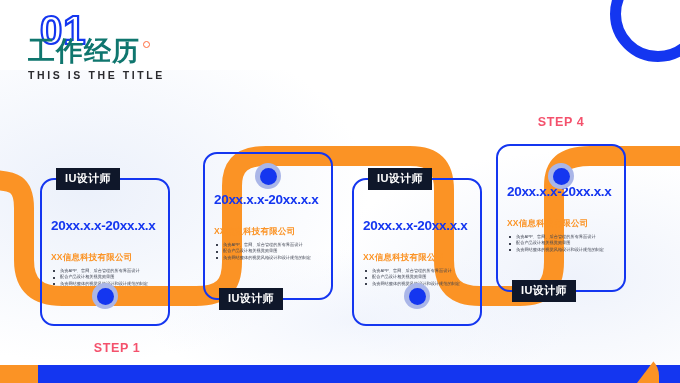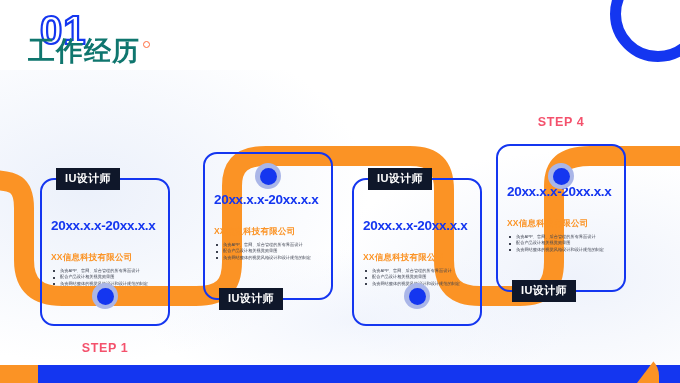--- a/index.html
+++ b/index.html
@@ -105,21 +105,21 @@
     padding:3px 9px 4px 9px; white-space:nowrap;
   }
   .badge.top { top:-12px; }
   .badge.bottom { bottom:-12px; }
 
   .step-label {
     position:absolute; z-index:7; width:100%; text-align:center;
     font-size:12.5px; font-weight:700; color:#F4516C; letter-spacing:.6px;
   }
   .step-label.top { top:-31px; left:0; }
-  .step-label.bottom { bottom:-31px; left:0; }
+  .step-label.bottom { bottom:-31px; left:12px; }
 
   
   .node {
     position:absolute; z-index:8; width:26px; height:26px; border-radius:50%;
     background:#aab6e8;
     display:flex; align-items:center; justify-content:center;
   }
   .node::after {
     content:""; width:17px; height:17px; border-radius:50%; background:#1436F0;
   }
@@ -137,20 +137,21 @@
 <div class="bottom-bar"></div>
 <div class="bottom-bar-orange"></div>
 <div class="bottom-wedge"></div>
 
 <div class="title-block">
   <div class="title-num">01</div>
   <div class="title-main-row">
     <div class="title-cn">工作经历</div>
     <div class="title-dot"></div>
   </div>
+  <div class="title-en">THIS IS THE TITLE</div>
 </div>
 
 <svg class="snake" viewBox="0 0 680 230">
   <path d="M -10 60
            C 14 60, 24 64, 24 88
            L 24 140
            C 24 166, 38 176, 62 176
            L 196 176
            C 222 176, 232 166, 232 142
            L 232 66

